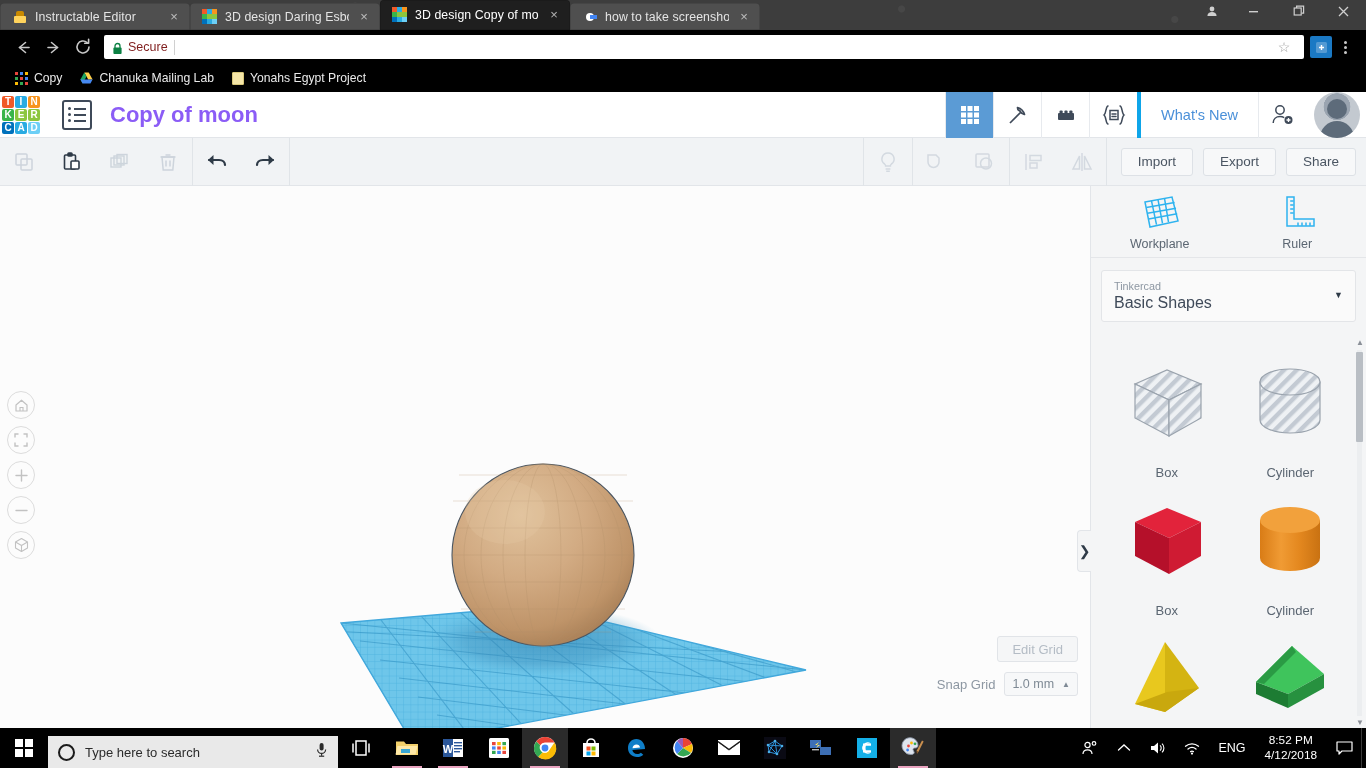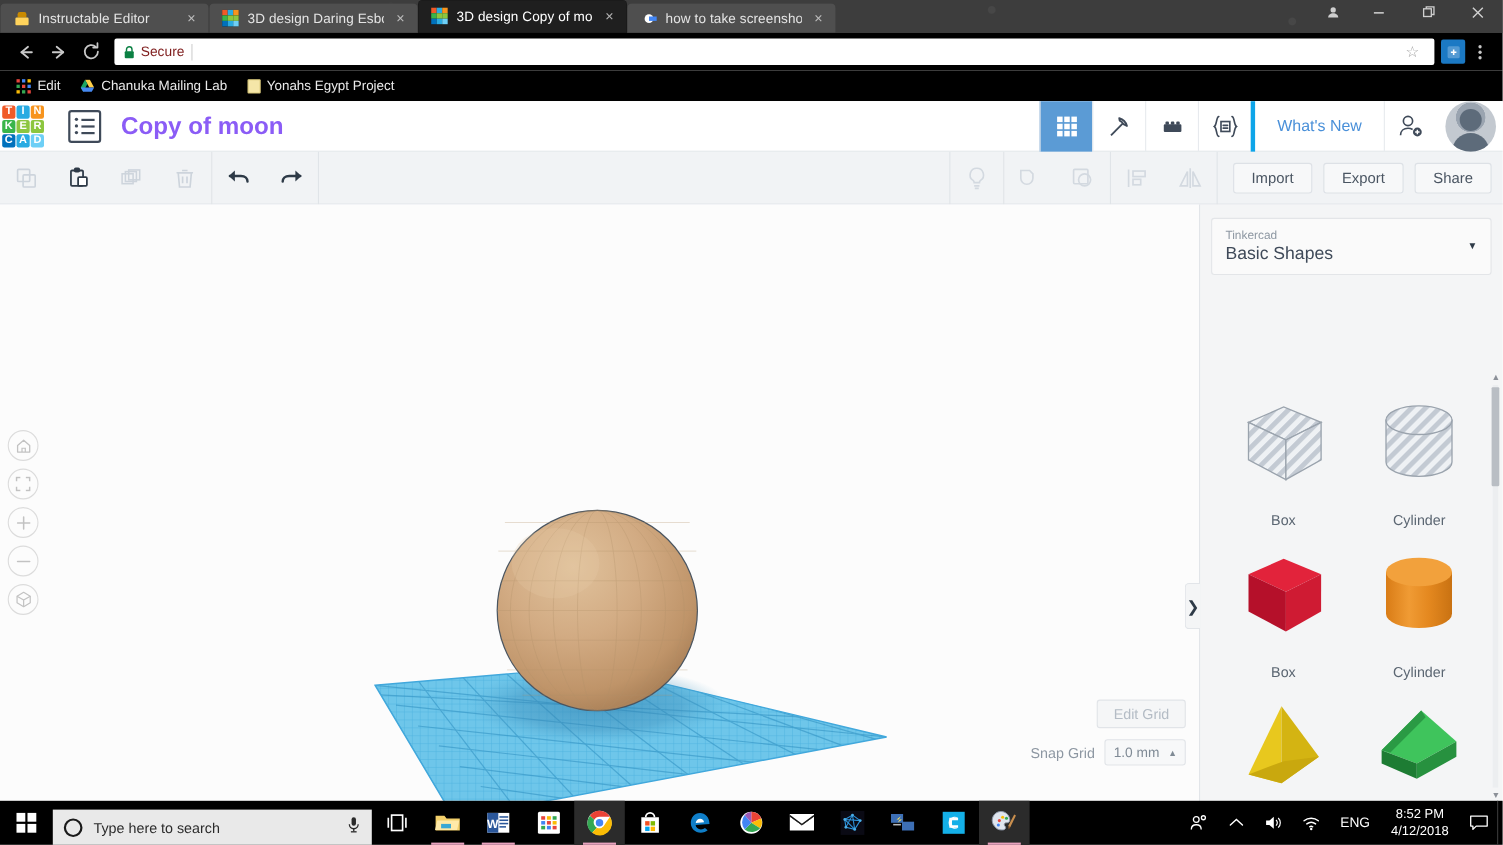--- a/index.html
+++ b/index.html
@@ -383,21 +383,21 @@
         <i></i>
         <i></i>
         <i></i>
         <i></i>
         <i></i>
         <i></i>
         <i></i>
         <i></i>
         <i></i>
       </span>
-    <span>Edit</span>
+    <span>Copy</span>
   </div>
   <div class="bm">
     <span class="bm-drive">
       <svg width="13" height="12" viewBox="0 0 13 12">
           <path d="M4.3 0.6 L8.7 0.6 L12.6 7.6 L8.2 7.6 Z" fill="#ffcf48"></path>
           <path d="M4.3 0.6 L0.4 7.6 L2.6 11.4 L6.5 4.4 Z" fill="#1da462"></path>
           <path d="M0.4 7.6 L12.6 7.6 L10.4 11.4 L2.6 11.4 Z" fill="#4688f1"></path>
         </svg>
     </span>
     <span>Chanuka Mailing Lab</span>
@@ -714,20 +714,42 @@
           <span style="font-size:8px">▲</span>
         </div>
       </div>
     </div>
   </div>
 
   <div class="tc-panel">
 
     <div class="panel-collapse">❯</div>
 
+    <div class="panel-tools">
+      <div class="ptool">
+        <svg width="48" height="40" viewBox="0 0 48 40">
+          <g stroke="#2eb3ef" stroke-width="1.5" fill="none">
+            <polygon points="9,10 36,5 42,29 14,35"></polygon>
+            <path d="M15.5,8.8 L20.5,32.6 M22,7.6 L26.5,31.4 M28.5,6.4 L32.5,30.2"></path>
+            <path d="M10.3,15.5 L38.6,10.6 M11.5,21.2 L40,16.2 M12.7,27 L41.2,21.8"></path>
+          </g>
+        </svg>
+        <span>Workplane</span>
+      </div>
+      <div class="ptool">
+        <svg width="48" height="40" viewBox="0 0 48 40">
+          <g stroke="#2eb3ef" stroke-width="1.5" fill="none">
+            <path d="M14,5 L21,5 L21,27 L41,27 L41,34 L14,34 Z"></path>
+            <path d="M17.2,9 h3.4 M17.2,13 h3.4 M17.2,17 h3.4 M17.2,21 h3.4"></path>
+            <path d="M25,30.6 v3.2 M29,30.6 v3.2 M33,30.6 v3.2 M37,30.6 v3.2"></path>
+          </g>
+        </svg>
+        <span>Ruler</span>
+      </div>
+    </div>
 
     <div class="panel-select-wrap">
       <div class="panel-select">
         <span>
           <span class="ps-sub">Tinkercad</span>
           <span class="ps-main">Basic Shapes</span>
         </span>
         <span class="ps-caret">▼</span>
       </div>
     </div>

